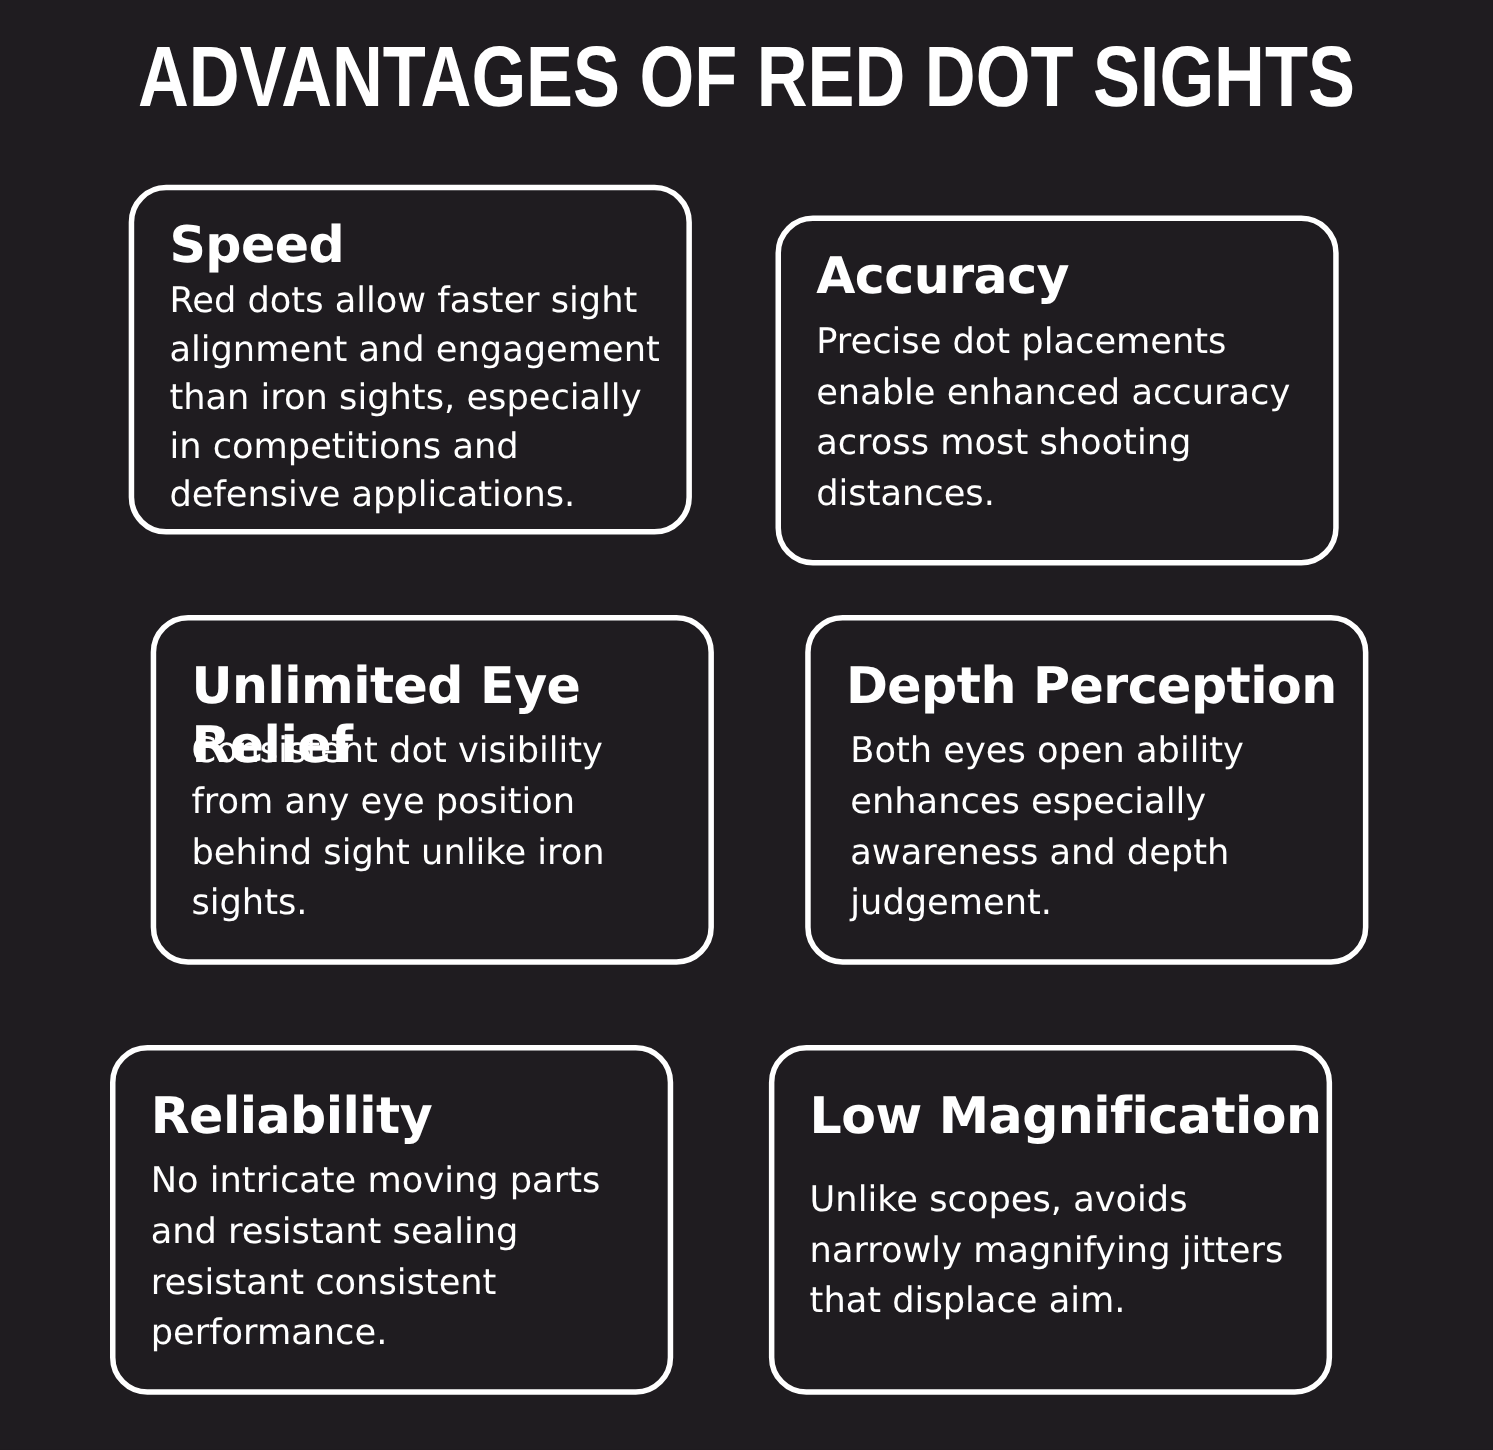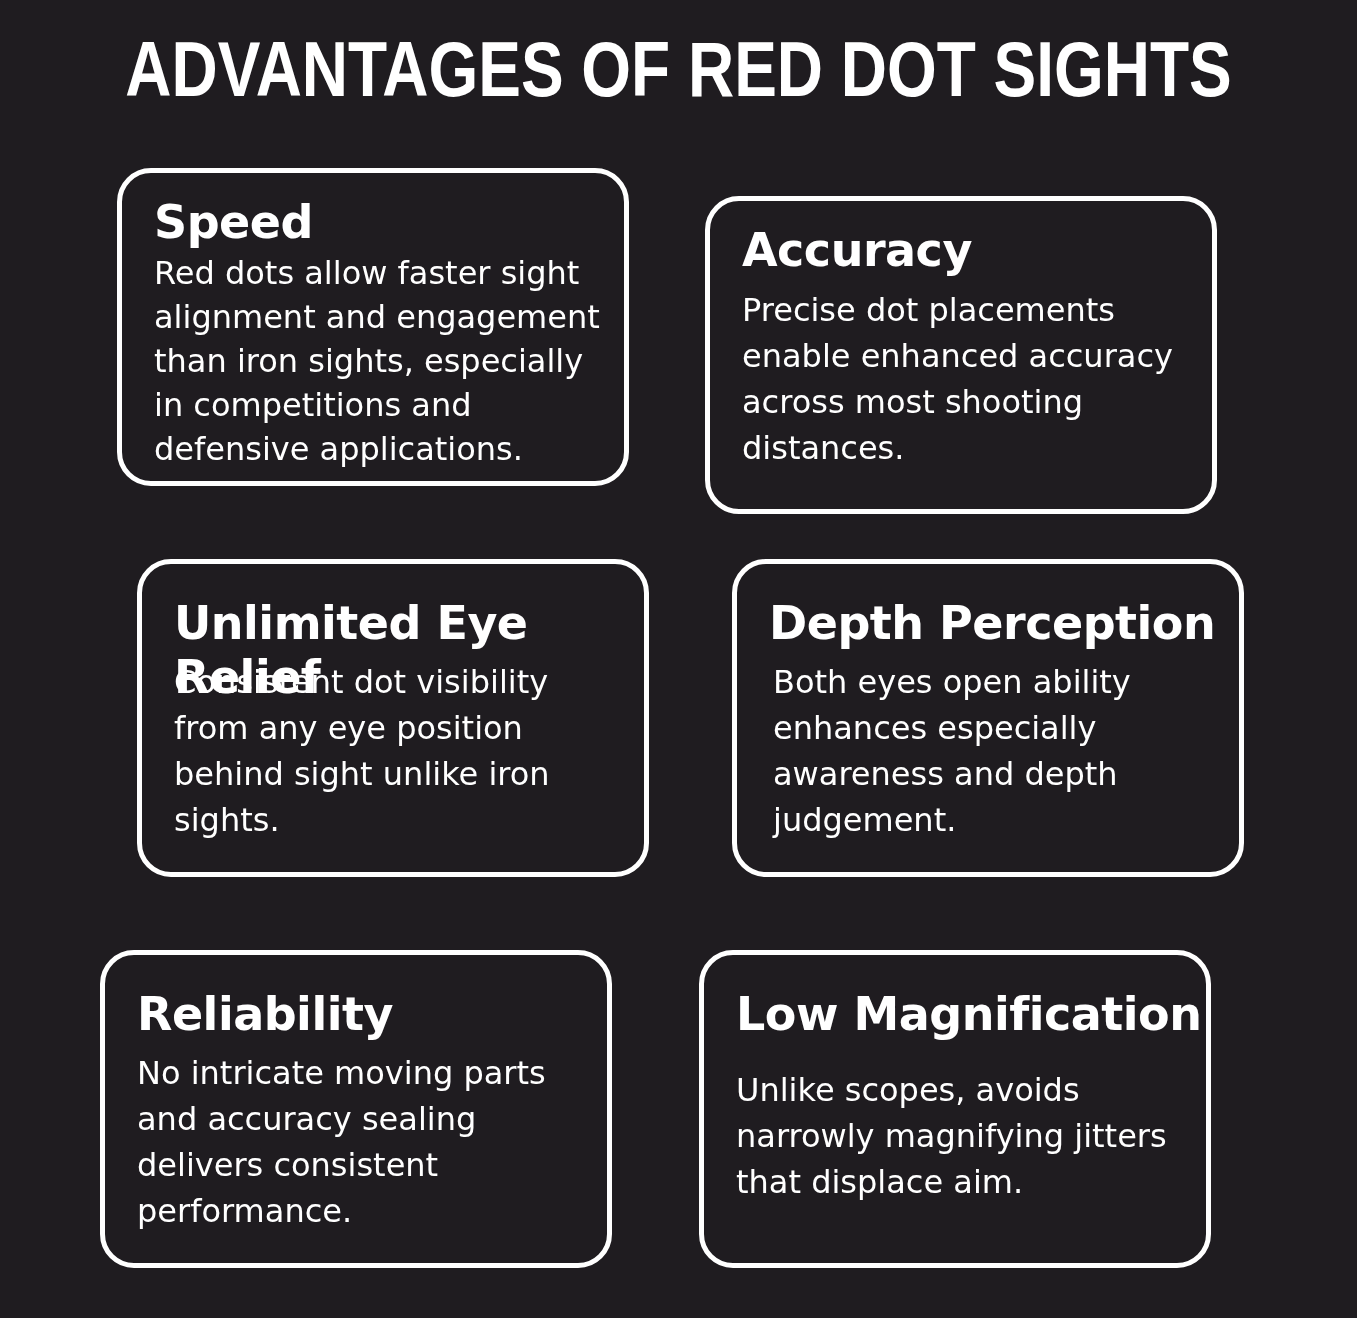--- a/index.html
+++ b/index.html
@@ -29,19 +29,19 @@
   <p style="top:95px;line-height:46px;width:400px;">Consistent dot visibility from any eye position behind sight unlike iron sights.</p>
 </div>
 
 <div class="card" style="left:705px;top:559px;margin-left:27px;">
   <h2 style="top:32px;">Depth Perception</h2>
   <p style="left:36px;top:95px;line-height:46px;width:380px;">Both eyes open ability enhances especially awareness and depth judgement.</p>
 </div>
 
 <div class="card" style="left:100px;top:950px;">
   <h2 style="top:32px;">Reliability</h2>
-  <p style="top:95px;line-height:46px;width:430px;">No intricate moving parts and accuracy sealing delivers consistent performance.</p>
+  <p style="top:95px;line-height:46px;width:430px;">No intricate moving parts and resistant sealing resistant consistent performance.</p>
 </div>
 
 <div class="card" style="left:699px;top:950px;">
   <h2 style="top:32px;">Low Magnification</h2>
   <p style="top:112px;line-height:46px;">Unlike scopes, avoids narrowly magnifying jitters that displace aim.</p>
 </div>
 
 </body></html>

